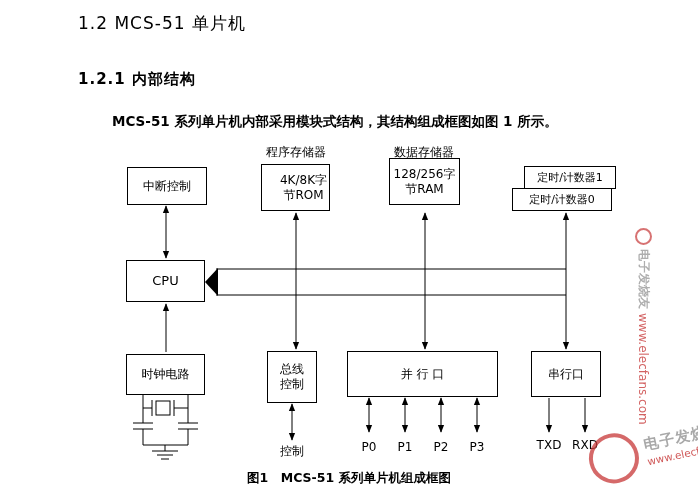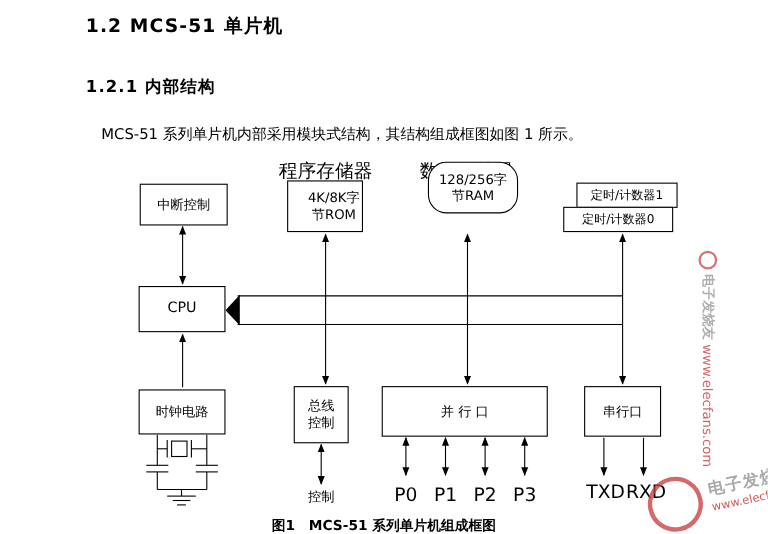--- a/index.html
+++ b/index.html
@@ -1,29 +1,29 @@
 <!DOCTYPE html>
 <html style="--accent: #c83c3c;"><head>
 <meta charset="utf-8">
 <style>
   html,body{margin:0;padding:0;background:#fff;}
   .page{
     position:relative;width:698px;height:485px;background:#ffffff;overflow:hidden;
     font-family:"DejaVu Sans","Liberation Sans",sans-serif;color:#000;
   }
-  .h1{position:absolute;left:78px;top:12px;font-size:17px;font-weight:bold;letter-spacing:1px;margin:0;}
+  .h1{position:absolute;left:78px;top:12px;font-size:17px;font-weight:normal;letter-spacing:1px;margin:0;}
   .h2{position:absolute;left:78px;top:70px;font-size:15px;font-weight:bold;letter-spacing:1px;margin:0;}
-  .para{position:absolute;left:92px;top:113px;font-size:13.5px;font-weight:normal;margin:0;}
+  .para{position:absolute;left:112px;top:113px;font-size:13.5px;font-weight:bold;margin:0;}
   .wires{position:absolute;left:0;top:0;}
   .box{
     position:absolute;background:#fff;border:1px solid #000;
     display:flex;flex-direction:column;align-items:center;justify-content:center;
     font-size:12px;line-height:1.25;text-align:center;box-sizing:border-box;
   }
-  .lbl{position:absolute;font-size:17px;text-align:center;}
+  .lbl{position:absolute;font-size:12px;text-align:center;}
   .caption{position:absolute;left:0;right:0;top:470px;margin:auto;width:430px;text-align:center;font-size:12.5px;font-weight:bold;}
   
   .wm-side{
     position:absolute;left:652px;top:228px;transform:rotate(90deg);transform-origin:0 0;
     white-space:nowrap;opacity:.8;font-size:12px;display:flex;align-items:center;gap:4px;
   }
   .wm-corner{
     position:absolute;left:588px;top:424px;width:140px;transform:rotate(-12deg);
     opacity:.85;display:flex;align-items:center;gap:7px;
   }
@@ -107,21 +107,21 @@
 
   <div class="box" style="left:127px;top:167px;width:80px;height:38px;">
     <span>中断控制</span>
   </div>
 
   <div class="box" style="left:261px;top:164px;width:69px;height:47px;padding-left:16px;">
     <span>4K/8K字</span>
     <span>节ROM</span>
   </div>
 
-  <div class="box" style="left:389px;top:147px;width:82px;height:47px;border-radius:17px;">
+  <div class="box" style="left:389px;top:158px;width:71px;height:47px;">
     <span>128/256字</span>
     <span>节RAM</span>
   </div>
 
   <div class="box" style="left:524px;top:166px;width:92px;height:23px;font-size:11px;">
     <span>定时/计数器1</span>
   </div>
   <div class="box" style="left:512px;top:188px;width:100px;height:23px;font-size:11px;">
     <span>定时/计数器0</span>
   </div>

